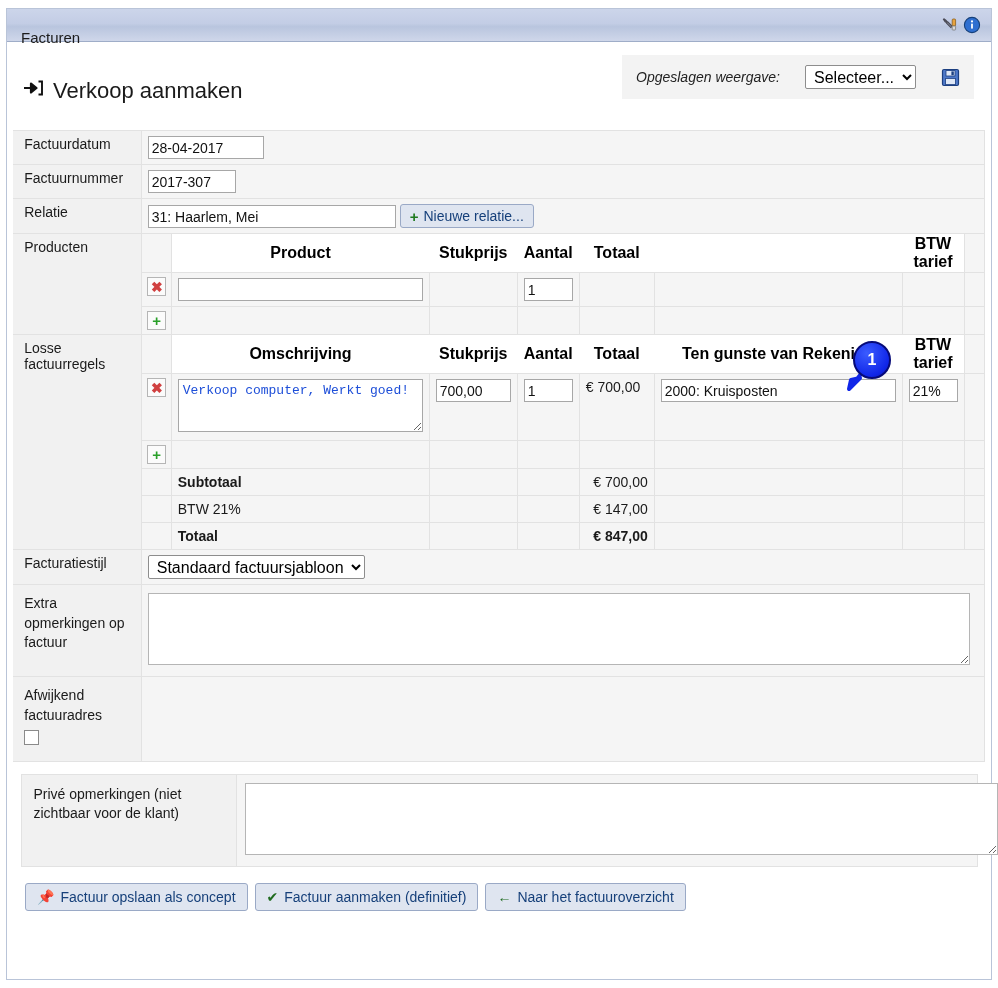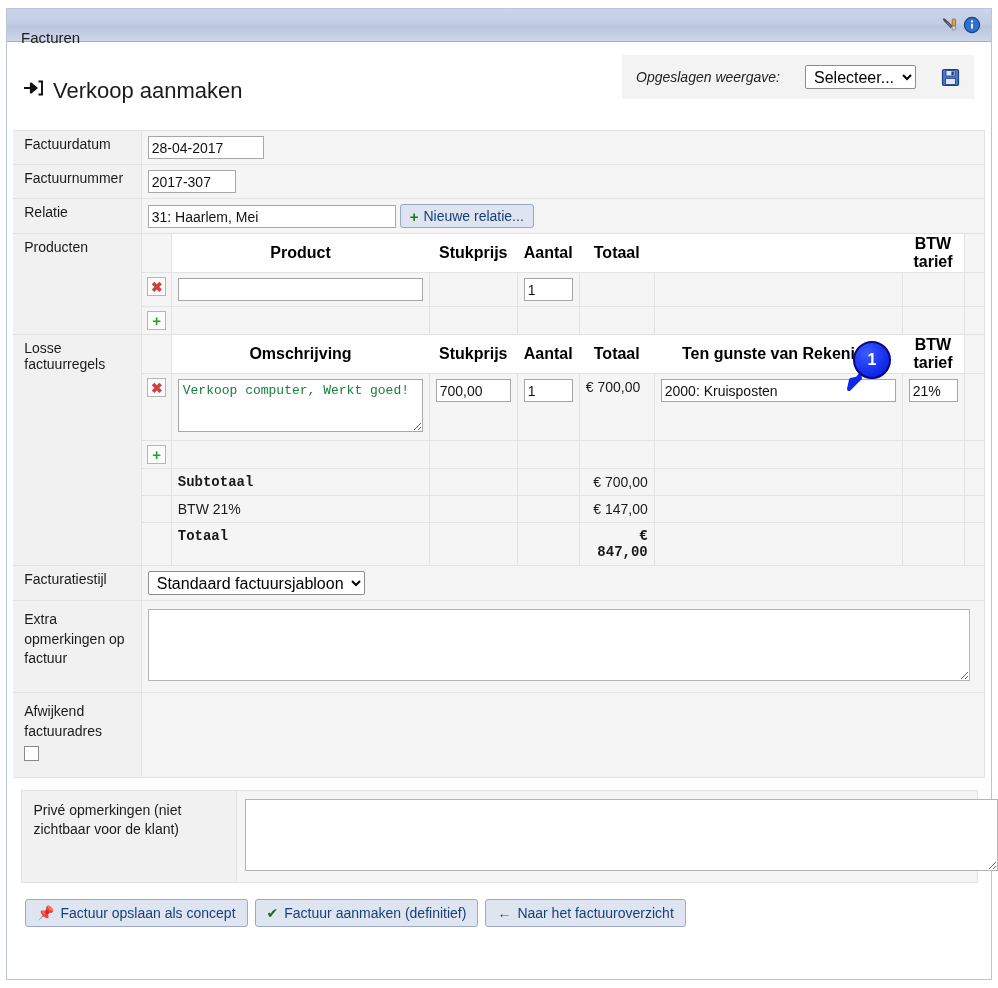--- a/index.html
+++ b/index.html
@@ -165,37 +165,37 @@
     box-sizing: border-box;
   }
   .xglyph { color: #d04040; font-weight: bold; font-size: 14px; line-height: 1; }
   .pglyph { color: #2aa02a; font-weight: bold; font-size: 15px; line-height: 1; }
   input.cell { width: 100%; }
   textarea.ta {
     font-family: "Liberation Mono", monospace;
     font-size: 13px;
     border: 1px solid #a7a7a7;
     background: #fff;
-    color: #15803d;
+    color: #1d4ed8;
     padding: 3px 4px;
     box-sizing: border-box;
     resize: both;
     width: 100%;
   }
   textarea.plainta {
     font-family: "Liberation Sans", sans-serif;
     font-size: 14px;
     border: 1px solid #b5b5b5;
     background: #fff;
     padding: 4px;
     box-sizing: border-box;
     resize: both;
   }
   .right { text-align: right !important; }
-  .b { font-weight: bold; color: #000; font-family: Liberation Mono, monospace; }
+  .b { font-weight: bold; color: #000; }
   
   .c-lbl   { width: 128px; }
   .c-ico   { width: 30px; }
   .c-desc  { width: 258px; }
   .c-price { width: 88px; }
   .c-qty   { width: 62px; }
   .c-tot   { width: 75px; }
   .c-acct  { width: 248px; }
   .c-btw   { width: 62px; }
   .c-end   { width: 20px; }

